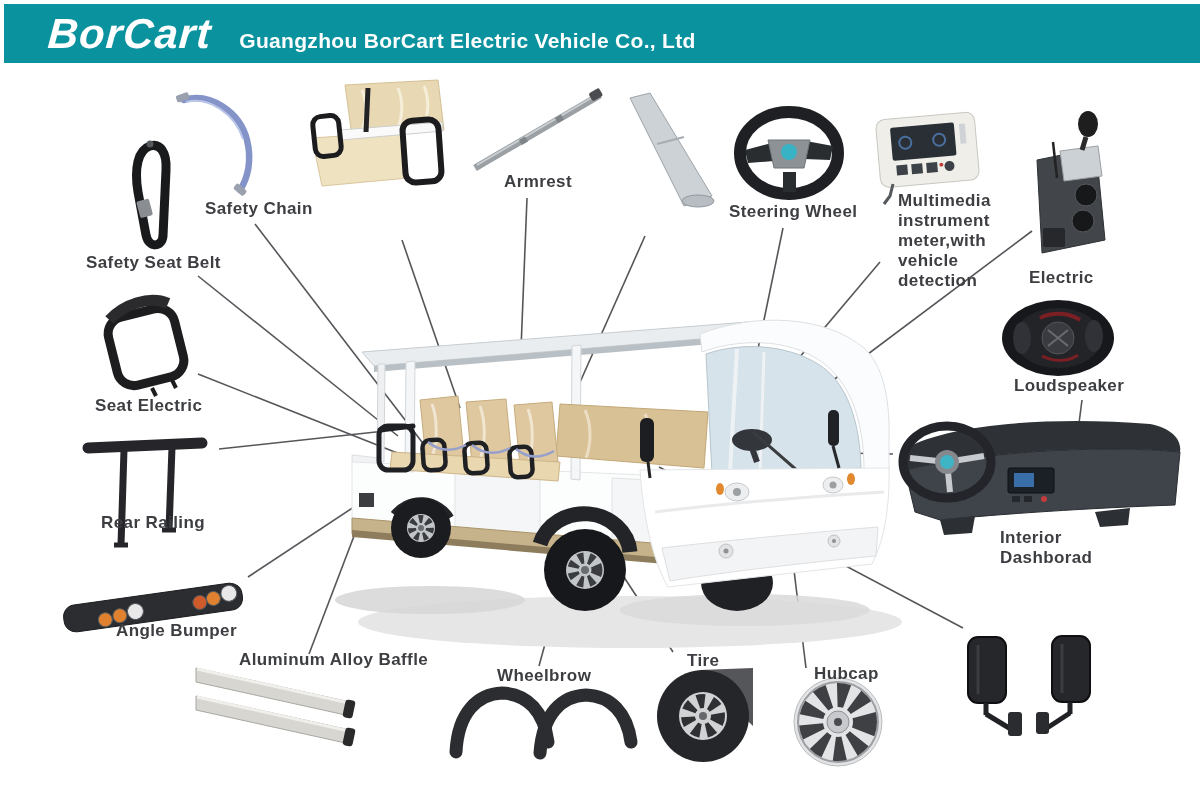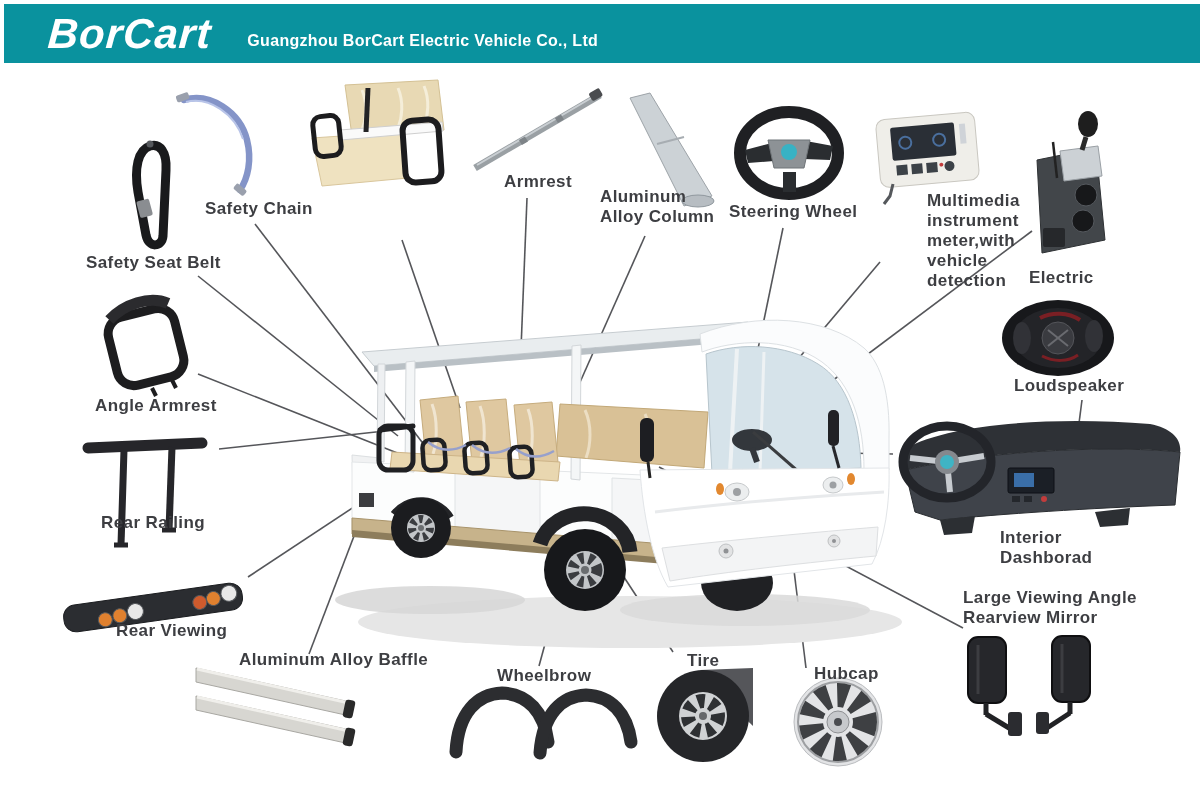--- a/index.html
+++ b/index.html
@@ -3,21 +3,21 @@
 <meta charset="utf-8">
 <style>
   html,body{margin:0;padding:0;background:#ffffff;}
   .stage{position:relative;width:1200px;height:800px;background:#fff;overflow:hidden;
          font-family:"Liberation Sans", sans-serif;}
   
   .header{position:absolute;left:4px;top:4px;right:0;height:59px;background:var(--header_bg);
           display:flex;align-items:center;}
   .logo{color:var(--header_text);font-size:42px;font-weight:bold;font-style:italic;
         letter-spacing:1px;margin-left:44px;transform:skewX(-4deg);}
-  .company{color:var(--header_text);font-size:16px;font-weight:bold;margin-left:36px;
+  .company{color:var(--header_text);font-size:21px;font-weight:bold;margin-left:28px;
            margin-top:14px;letter-spacing:0.3px;}
   
   svg.figure{position:absolute;left:0;top:0;width:1200px;height:800px;}
   .cl{stroke:var(--connector_line);stroke-width:1.6;}
   
   .part-label{position:absolute;color:var(--label_text);font-size:17px;font-weight:bold;
               letter-spacing:0.4px;line-height:1.18;white-space:pre-line;}
 </style>
 </head>
 <body>
@@ -303,35 +303,31 @@
       <circle cx="838" cy="722" r="40" fill="none" stroke="#9d9fa2" stroke-width="2"></circle>
       <circle cx="838" cy="722" r="27" fill="none" stroke="#3e4043" stroke-width="24" stroke-dasharray="10 8"></circle>
       <circle cx="838" cy="722" r="11" fill="#c7c9cc" stroke="#8e9093"></circle>
       <circle cx="838" cy="722" r="4" fill="#4a4c50"></circle>
     </g>
   </svg>
 
   <div class="part-label" style="left:86px;top:253px">Safety Seat Belt</div>
   <div class="part-label" style="left:205px;top:199px">Safety Chain</div>
   <div class="part-label" style="left:504px;top:172px">Armrest</div>
-  <div class="part-label" style="left:600px;top:187px">Aluminum
-Alloy Column</div>
   <div class="part-label" style="left:729px;top:202px">Steering Wheel</div>
-  <div class="part-label" style="left:927px;top:191px">Multimedia
+  <div class="part-label" style="left:898px;top:191px">Multimedia
 instrument
 meter,with
 vehicle
 detection</div>
   <div class="part-label" style="left:1029px;top:268px">Electric</div>
   <div class="part-label" style="left:1014px;top:376px">Loudspeaker</div>
-  <div class="part-label" style="left:95px;top:396px">Angle Armrest</div>
+  <div class="part-label" style="left:95px;top:396px">Seat Electric</div>
   <div class="part-label" style="left:1000px;top:528px">Interior
 Dashborad</div>
   <div class="part-label" style="left:101px;top:513px">Rear Railing</div>
-  <div class="part-label" style="left:116px;top:621px">Rear Viewing</div>
+  <div class="part-label" style="left:116px;top:621px">Angle Bumper</div>
   <div class="part-label" style="left:239px;top:650px">Aluminum Alloy Baffle</div>
   <div class="part-label" style="left:497px;top:666px">Wheelbrow</div>
   <div class="part-label" style="left:687px;top:651px">Tire</div>
   <div class="part-label" style="left:814px;top:664px">Hubcap</div>
-  <div class="part-label" style="left:963px;top:588px">Large Viewing Angle
-Rearview Mirror</div>
 
 </div>
 
 </body></html>

